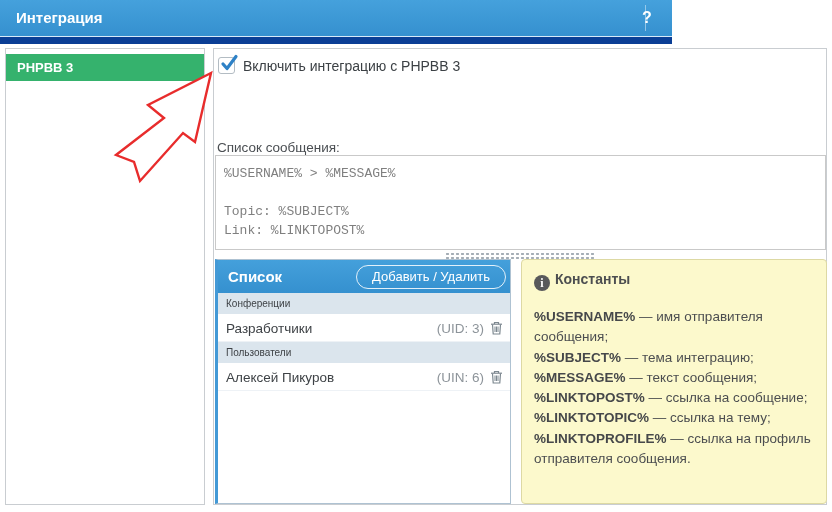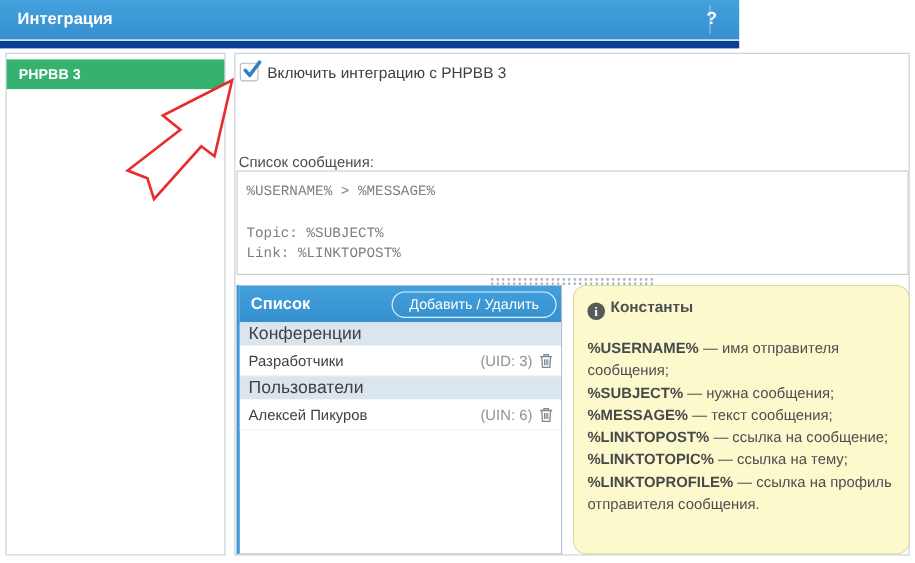--- a/index.html
+++ b/index.html
@@ -112,34 +112,34 @@
     border:1px solid #aec2d2; border-left:3px solid #4399d6;
   }
   .list-header {
     height:33px; background:linear-gradient(#44a0db,#3590cf);
     display:flex; align-items:center; justify-content:space-between;
     padding:0 4px 0 10px;
   }
   .list-title { color:#fff; font-weight:bold; font-size:15px; }
   .row-group {
     height:22px; line-height:22px; background:#dbe5ed;
-    padding-left:8px; font-size:16px; border-bottom:1px solid #fff;
+    padding-left:8px; font-size:10px; border-bottom:1px solid #fff;
   }
   .row-item {
     height:27px; display:flex; align-items:center;
     padding:0 7px 0 8px; font-size:13.5px;
     border-bottom:1px solid #eef2f6; background:#fff;
   }
   .row-id { margin-left:auto; color:#8d949a; }
   .trash { margin-left:6px; cursor:pointer; display:inline-flex; }
 
   
   .const-panel {
     position:absolute; left:307px; top:210px; width:306px; height:245px;
-    background:#fcf9cc; border:1px solid #ddd9a3; border-radius:12px;
+    background:#fcf9cc; border:1px solid #ddd9a3; border-radius:4px;
     padding:9px 12px; font-size:13.5px; line-height:1.5; color:#4c4e50;
   }
   .const-title { font-weight:bold; font-size:14px; margin-bottom:16px; }
   .const-line b { color:#46484a; }
 
   
   .arrow-overlay {
     position:absolute; left:0; top:0; width:832px; height:512px;
     pointer-events:none; z-index:5;
   }
@@ -219,21 +219,21 @@
         </svg>
       </span>
     </div>
   </div>
 
   <div class="const-panel">
     <div class="const-title">
       <span class="info-icon"></span><span>Константы</span>
     </div>
     <div class="const-line"><b>%USERNAME%</b> <span>— имя отправителя сообщения;</span></div>
-    <div class="const-line"><b>%SUBJECT%</b> <span>— нужна сообщения;</span></div>
+    <div class="const-line"><b>%SUBJECT%</b> <span>— тема интеграцию;</span></div>
     <div class="const-line"><b>%MESSAGE%</b> <span>— текст сообщения;</span></div>
     <div class="const-line"><b>%LINKTOPOST%</b> <span>— ссылка на сообщение;</span></div>
     <div class="const-line"><b>%LINKTOTOPIC%</b> <span>— ссылка на тему;</span></div>
     <div class="const-line"><b>%LINKTOPROFILE%</b> <span>— ссылка на профиль отправителя сообщения.</span></div>
   </div>
 
 </div>
 
 <svg class="arrow-overlay" viewBox="0 0 832 512">
   <polygon points="211,73 148,105 164,118 116,155 134,162 140,181 183,133 195,142" fill="#ffffff" stroke="#e82c2c" stroke-width="2.4" stroke-linejoin="miter"></polygon>

